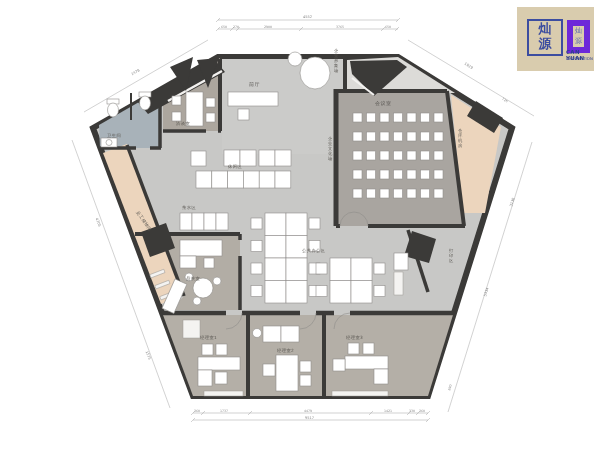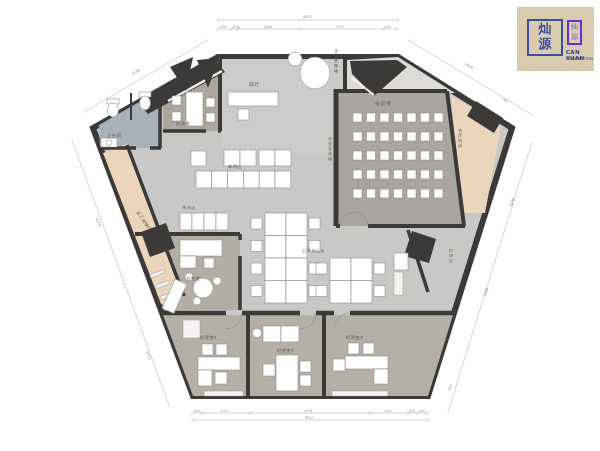--- a/index.html
+++ b/index.html
@@ -16,21 +16,21 @@
   .wall{stroke:#3b3a38;stroke-linecap:butt;fill:none;}
   .dimline{stroke:#9a9a9a;stroke-width:.45;fill:none;}
   .arc{stroke:#8f8d8a;stroke-width:.6;fill:none;}
   .blk{fill:#3b3a38;}
   
   #logo{position:absolute;left:517px;top:7px;width:77px;height:64px;background:#d9ccae;}
   #logo .sealbig{position:absolute;left:10px;top:12px;width:32px;height:33px;
      border:2.2px solid #3c4da0;color:#3c4da0;text-align:center;line-height:15px;
      font-weight:bold;font-size:13px;}
   #logo .sealsmall{position:absolute;left:50px;top:13px;width:11px;height:21px;
-     border:2px solid #6d28d9;color:#5a6ab0;font-size:7px;line-height:10px;text-align:center;}
+     border:6px solid #6d28d9;color:#5a6ab0;font-size:7px;line-height:10px;text-align:center;}
   #logo .en1{position:absolute;left:49px;top:42px;font-size:5.5px;font-weight:bold;
      color:#2e3e8e;letter-spacing:.3px;}
   #logo .en2{position:absolute;left:49px;top:49px;font-size:3.8px;color:#2e3e8e;letter-spacing:.2px;}
 </style>
 </head>
 <body>
 
 <div id="stage">
 
 <svg width="600" height="451" viewBox="0 0 600 451">

